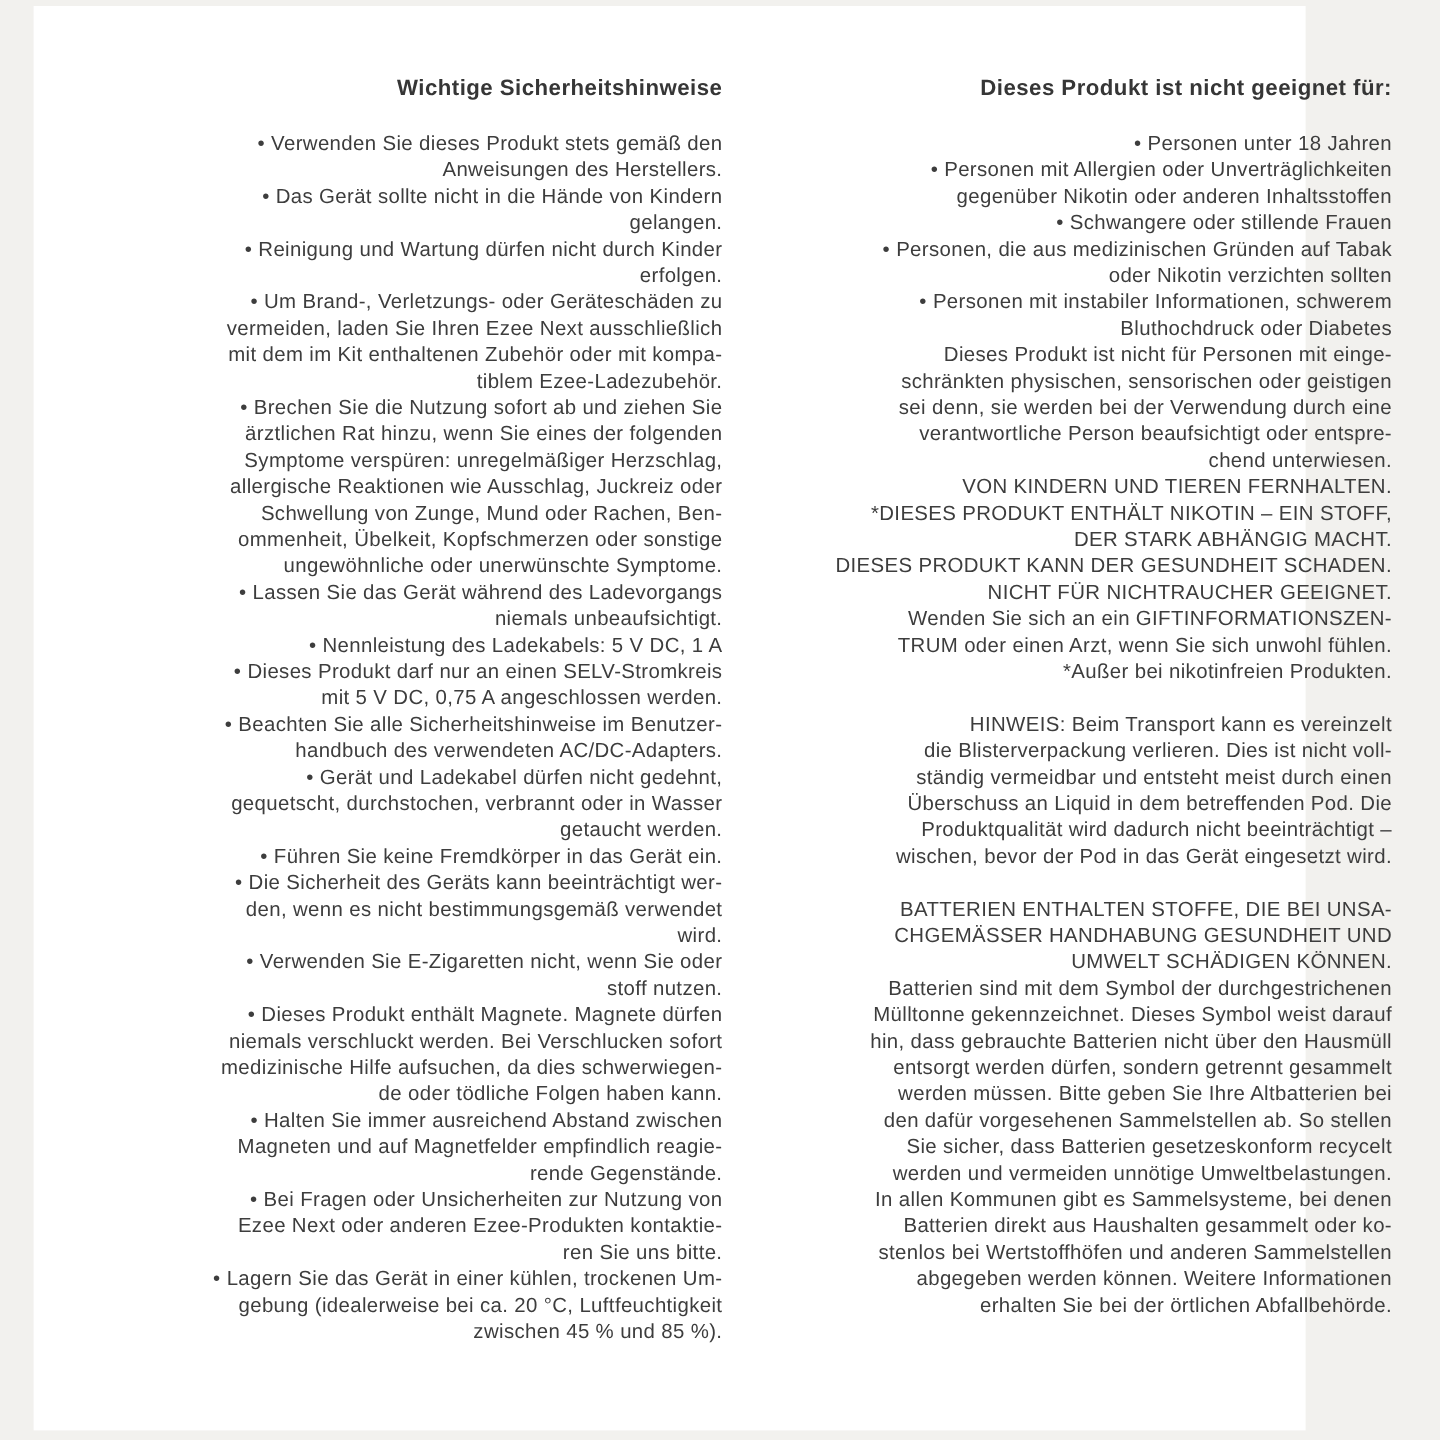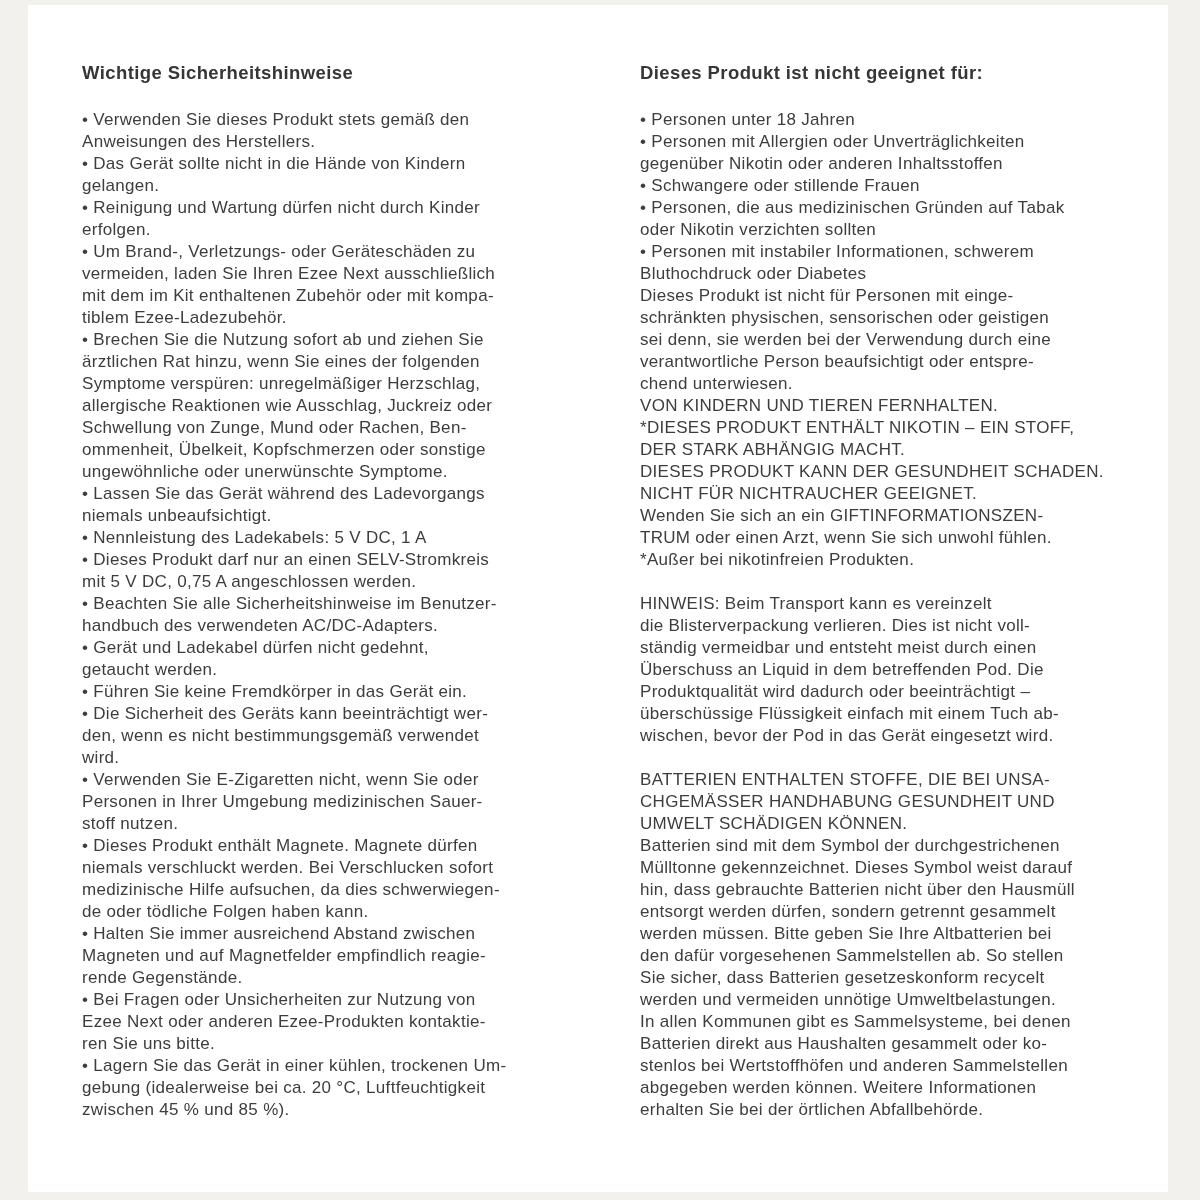--- a/index.html
+++ b/index.html
@@ -11,23 +11,24 @@
     height: 1200px;
     background: #f2f1ee;
     position: relative;
     font-family: "Liberation Sans", sans-serif;
     overflow: hidden;
   }
   .paper {
     position: absolute;
     left: 28px;
     top: 5px;
-    width: 1140px;
+    width: 1060px;
     height: 1187px;
     background: #ffffff;
+    text-align: right;
   }
   .column {
     position: absolute;
     top: 57px;
   }
   .column-left  { left: 54px;  width: 520px; }
   .column-right { left: 612px; width: 520px; }
   .heading {
     font-size: 18.5px;
     font-weight: bold;
@@ -70,27 +71,27 @@
         <div class="text-line">ommenheit, Übelkeit, Kopfschmerzen oder sonstige</div>
         <div class="text-line">ungewöhnliche oder unerwünschte Symptome.</div>
         <div class="text-line">• Lassen Sie das Gerät während des Ladevorgangs</div>
         <div class="text-line">niemals unbeaufsichtigt.</div>
         <div class="text-line">• Nennleistung des Ladekabels: 5 V DC, 1 A</div>
         <div class="text-line">• Dieses Produkt darf nur an einen SELV-Stromkreis</div>
         <div class="text-line">mit 5 V DC, 0,75 A angeschlossen werden.</div>
         <div class="text-line">• Beachten Sie alle Sicherheitshinweise im Benutzer-</div>
         <div class="text-line">handbuch des verwendeten AC/DC-Adapters.</div>
         <div class="text-line">• Gerät und Ladekabel dürfen nicht gedehnt,</div>
+        <div class="text-line">gequetscht, durchstochen, verbrannt oder in Wasser</div>
         <div class="text-line">getaucht werden.</div>
         <div class="text-line">• Führen Sie keine Fremdkörper in das Gerät ein.</div>
         <div class="text-line">• Die Sicherheit des Geräts kann beeinträchtigt wer-</div>
         <div class="text-line">den, wenn es nicht bestimmungsgemäß verwendet</div>
         <div class="text-line">wird.</div>
         <div class="text-line">• Verwenden Sie E-Zigaretten nicht, wenn Sie oder</div>
-        <div class="text-line">Personen in Ihrer Umgebung medizinischen Sauer-</div>
         <div class="text-line">stoff nutzen.</div>
         <div class="text-line">• Dieses Produkt enthält Magnete. Magnete dürfen</div>
         <div class="text-line">niemals verschluckt werden. Bei Verschlucken sofort</div>
         <div class="text-line">medizinische Hilfe aufsuchen, da dies schwerwiegen-</div>
         <div class="text-line">de oder tödliche Folgen haben kann.</div>
         <div class="text-line">• Halten Sie immer ausreichend Abstand zwischen</div>
         <div class="text-line">Magneten und auf Magnetfelder empfindlich reagie-</div>
         <div class="text-line">rende Gegenstände.</div>
         <div class="text-line">• Bei Fragen oder Unsicherheiten zur Nutzung von</div>
         <div class="text-line">Ezee Next oder anderen Ezee-Produkten kontaktie-</div>
@@ -123,22 +124,21 @@
         <div class="text-line">DIESES PRODUKT KANN DER GESUNDHEIT SCHADEN.</div>
         <div class="text-line">NICHT FÜR NICHTRAUCHER GEEIGNET.</div>
         <div class="text-line">Wenden Sie sich an ein GIFTINFORMATIONSZEN-</div>
         <div class="text-line">TRUM oder einen Arzt, wenn Sie sich unwohl fühlen.</div>
         <div class="text-line">*Außer bei nikotinfreien Produkten.</div>
         <div class="text-line">&nbsp;</div>
         <div class="text-line">HINWEIS: Beim Transport kann es vereinzelt</div>
         <div class="text-line">die Blisterverpackung verlieren. Dies ist nicht voll-</div>
         <div class="text-line">ständig vermeidbar und entsteht meist durch einen</div>
         <div class="text-line">Überschuss an Liquid in dem betreffenden Pod. Die</div>
-        <div class="text-line">Produktqualität wird dadurch oder beeinträchtigt –</div>
-        <div class="text-line">überschüssige Flüssigkeit einfach mit einem Tuch ab-</div>
+        <div class="text-line">Produktqualität wird dadurch nicht beeinträchtigt –</div>
         <div class="text-line">wischen, bevor der Pod in das Gerät eingesetzt wird.</div>
         <div class="text-line">&nbsp;</div>
         <div class="text-line">BATTERIEN ENTHALTEN STOFFE, DIE BEI UNSA-</div>
         <div class="text-line">CHGEMÄSSER HANDHABUNG GESUNDHEIT UND</div>
         <div class="text-line">UMWELT SCHÄDIGEN KÖNNEN.</div>
         <div class="text-line">Batterien sind mit dem Symbol der durchgestrichenen</div>
         <div class="text-line">Mülltonne gekennzeichnet. Dieses Symbol weist darauf</div>
         <div class="text-line">hin, dass gebrauchte Batterien nicht über den Hausmüll</div>
         <div class="text-line">entsorgt werden dürfen, sondern getrennt gesammelt</div>
         <div class="text-line">werden müssen. Bitte geben Sie Ihre Altbatterien bei</div>

